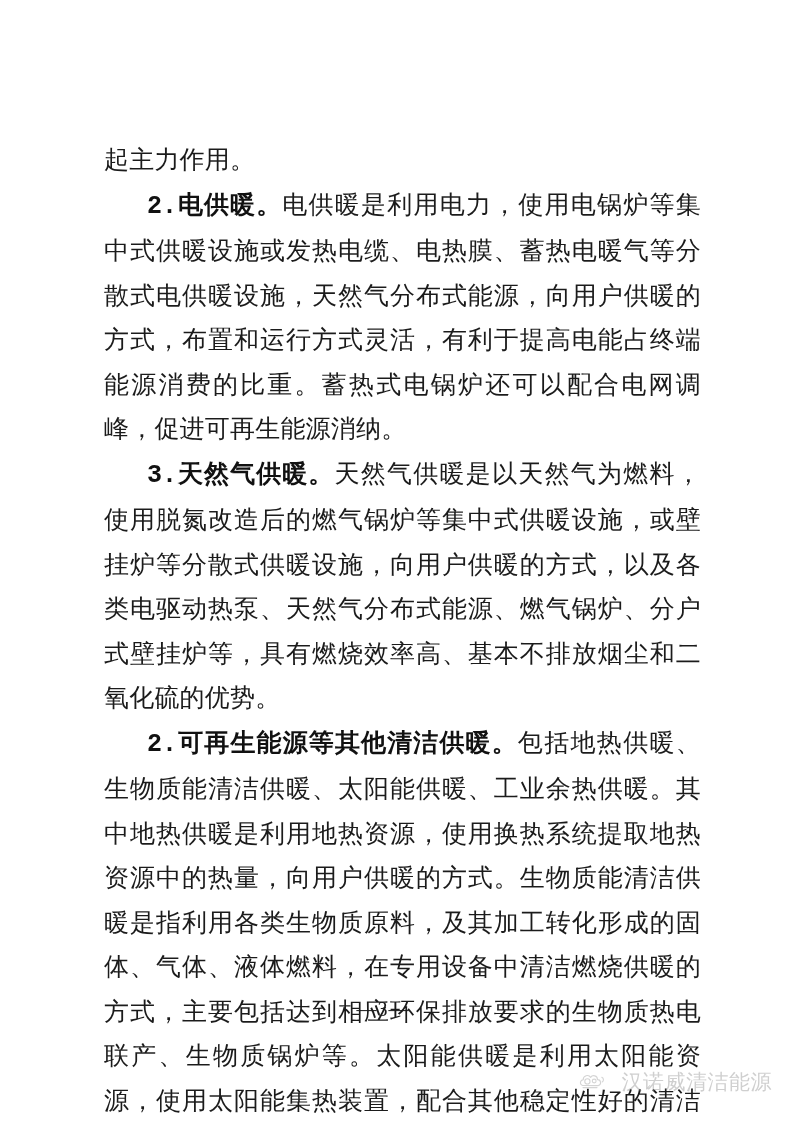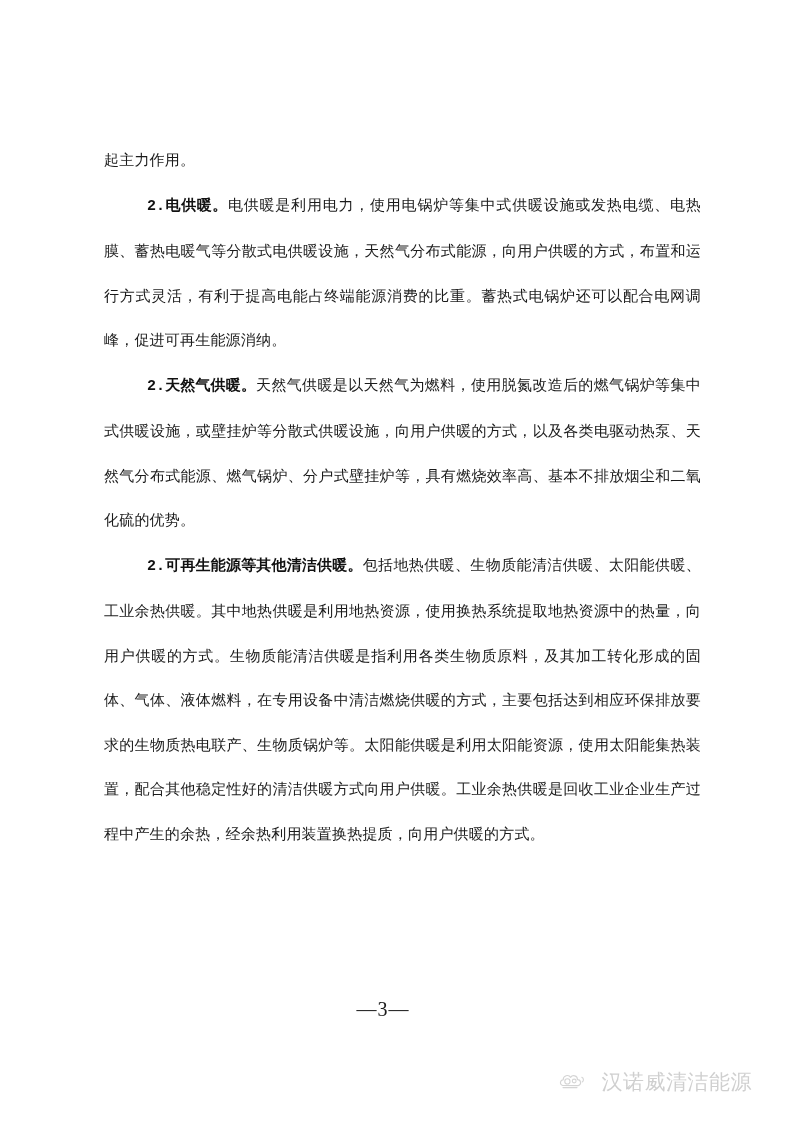--- a/index.html
+++ b/index.html
@@ -24,21 +24,21 @@
   
   .doc-body {
     position: absolute;
     left: 104px;
     top: 138px;
     width: 597px;
   }
 
   .para {
     margin: 0 0 0 0;
-    font-size: 15px;
+    font-size: 25px;
     line-height: 44.5px;
     color: #1b1b1b;
     text-align: justify;
     text-justify: inter-ideograph;
     letter-spacing: 0.2px;
     font-family: "Liberation Serif", "DejaVu Serif", serif;
   }
 
   .para.indent {
     text-indent: 43px;
@@ -60,21 +60,21 @@
     font-size: 20px;
     color: #1b1b1b;
     font-family: "Liberation Serif", "DejaVu Serif", serif;
     letter-spacing: 1px;
     padding-right: 30px;
     box-sizing: border-box;
   }
 
   .watermark {
     position: absolute;
-    right: 44px;
+    right: 24px;
     top: 1068px;
     display: flex;
     align-items: center;
     gap: 15px;
     opacity: 0.42;
   }
 
   .watermark-logo {
     width: 30px;
     height: 26px;
@@ -94,21 +94,21 @@
 <body>
 
 <div class="page">
 
   <div class="doc-body">
 
     <p class="para"><span>起主力作用。</span></p>
 
     <p class="para indent"><span class="lead">2.电供暖。</span><span>电供暖是利用电力，使用电锅炉等集中式供暖设施或发热电缆、电热膜、蓄热电暖气等分散式电供暖设施，天然气分布式能源，向用户供暖的方式，布置和运行方式灵活，有利于提高电能占终端能源消费的比重。蓄热式电锅炉还可以配合电网调峰，促进可再生能源消纳。</span></p>
 
-    <p class="para indent"><span class="lead">2.天然气供暖。</span><span>天然气供暖是以天然气为燃料，使用脱氮改造后的燃气锅炉等集中式供暖设施，或壁挂炉等分散式供暖设施，向用户供暖的方式，以及各类电驱动热泵、天然气分布式能源、燃气锅炉、分户式壁挂炉等，具有燃烧效率高、基本不排放烟尘和二氧化硫的优势。</span></p>
+    <p class="para indent"><span class="lead">3.天然气供暖。</span><span>天然气供暖是以天然气为燃料，使用脱氮改造后的燃气锅炉等集中式供暖设施，或壁挂炉等分散式供暖设施，向用户供暖的方式，以及各类电驱动热泵、天然气分布式能源、燃气锅炉、分户式壁挂炉等，具有燃烧效率高、基本不排放烟尘和二氧化硫的优势。</span></p>
 
     <p class="para indent"><span class="lead">2.可再生能源等其他清洁供暖。</span><span>包括地热供暖、生物质能清洁供暖、太阳能供暖、工业余热供暖。其中地热供暖是利用地热资源，使用换热系统提取地热资源中的热量，向用户供暖的方式。生物质能清洁供暖是指利用各类生物质原料，及其加工转化形成的固体、气体、液体燃料，在专用设备中清洁燃烧供暖的方式，主要包括达到相应环保排放要求的生物质热电联产、生物质锅炉等。太阳能供暖是利用太阳能资源，使用太阳能集热装置，配合其他稳定性好的清洁供暖方式向用户供暖。工业余热供暖是回收工业企业生产过程中产生的余热，经余热利用装置换热提质，向用户供暖的方式。</span></p>
 
   </div>
 
   <div class="page-number">—3—</div>
 
   <div class="watermark">
     <svg class="watermark-logo" viewBox="0 0 30 26">
       <g fill="none" stroke="#9a9a9a" stroke-width="1.1" stroke-linecap="round" stroke-linejoin="round">

